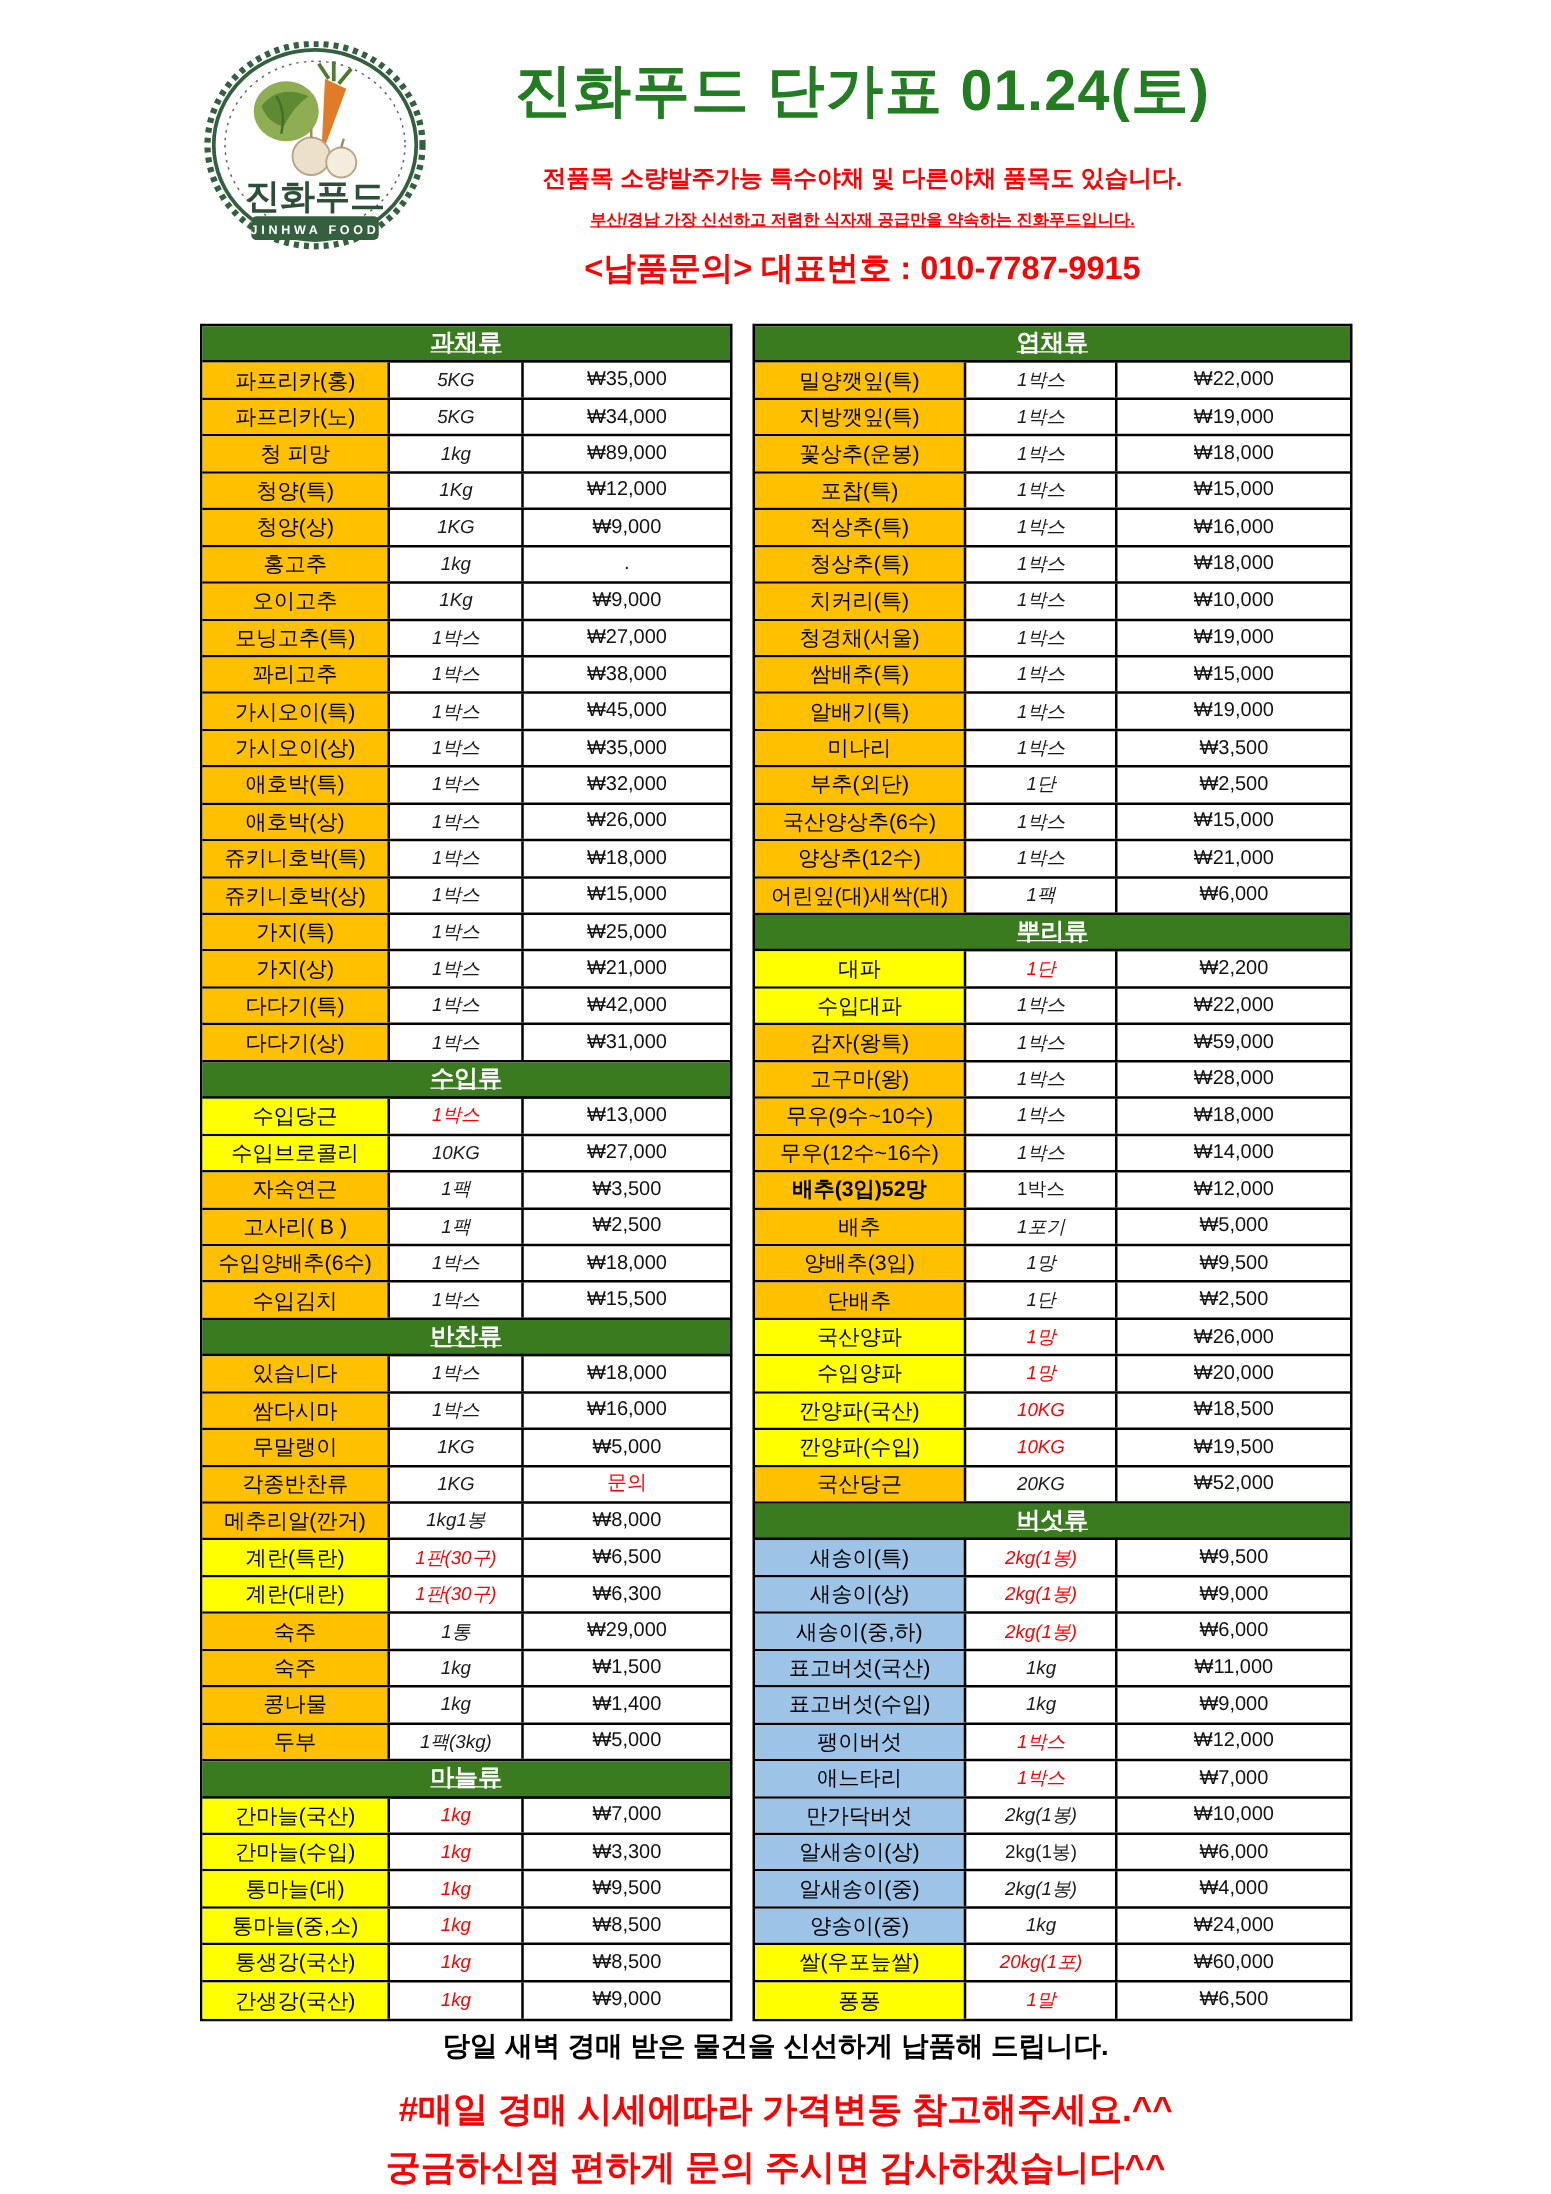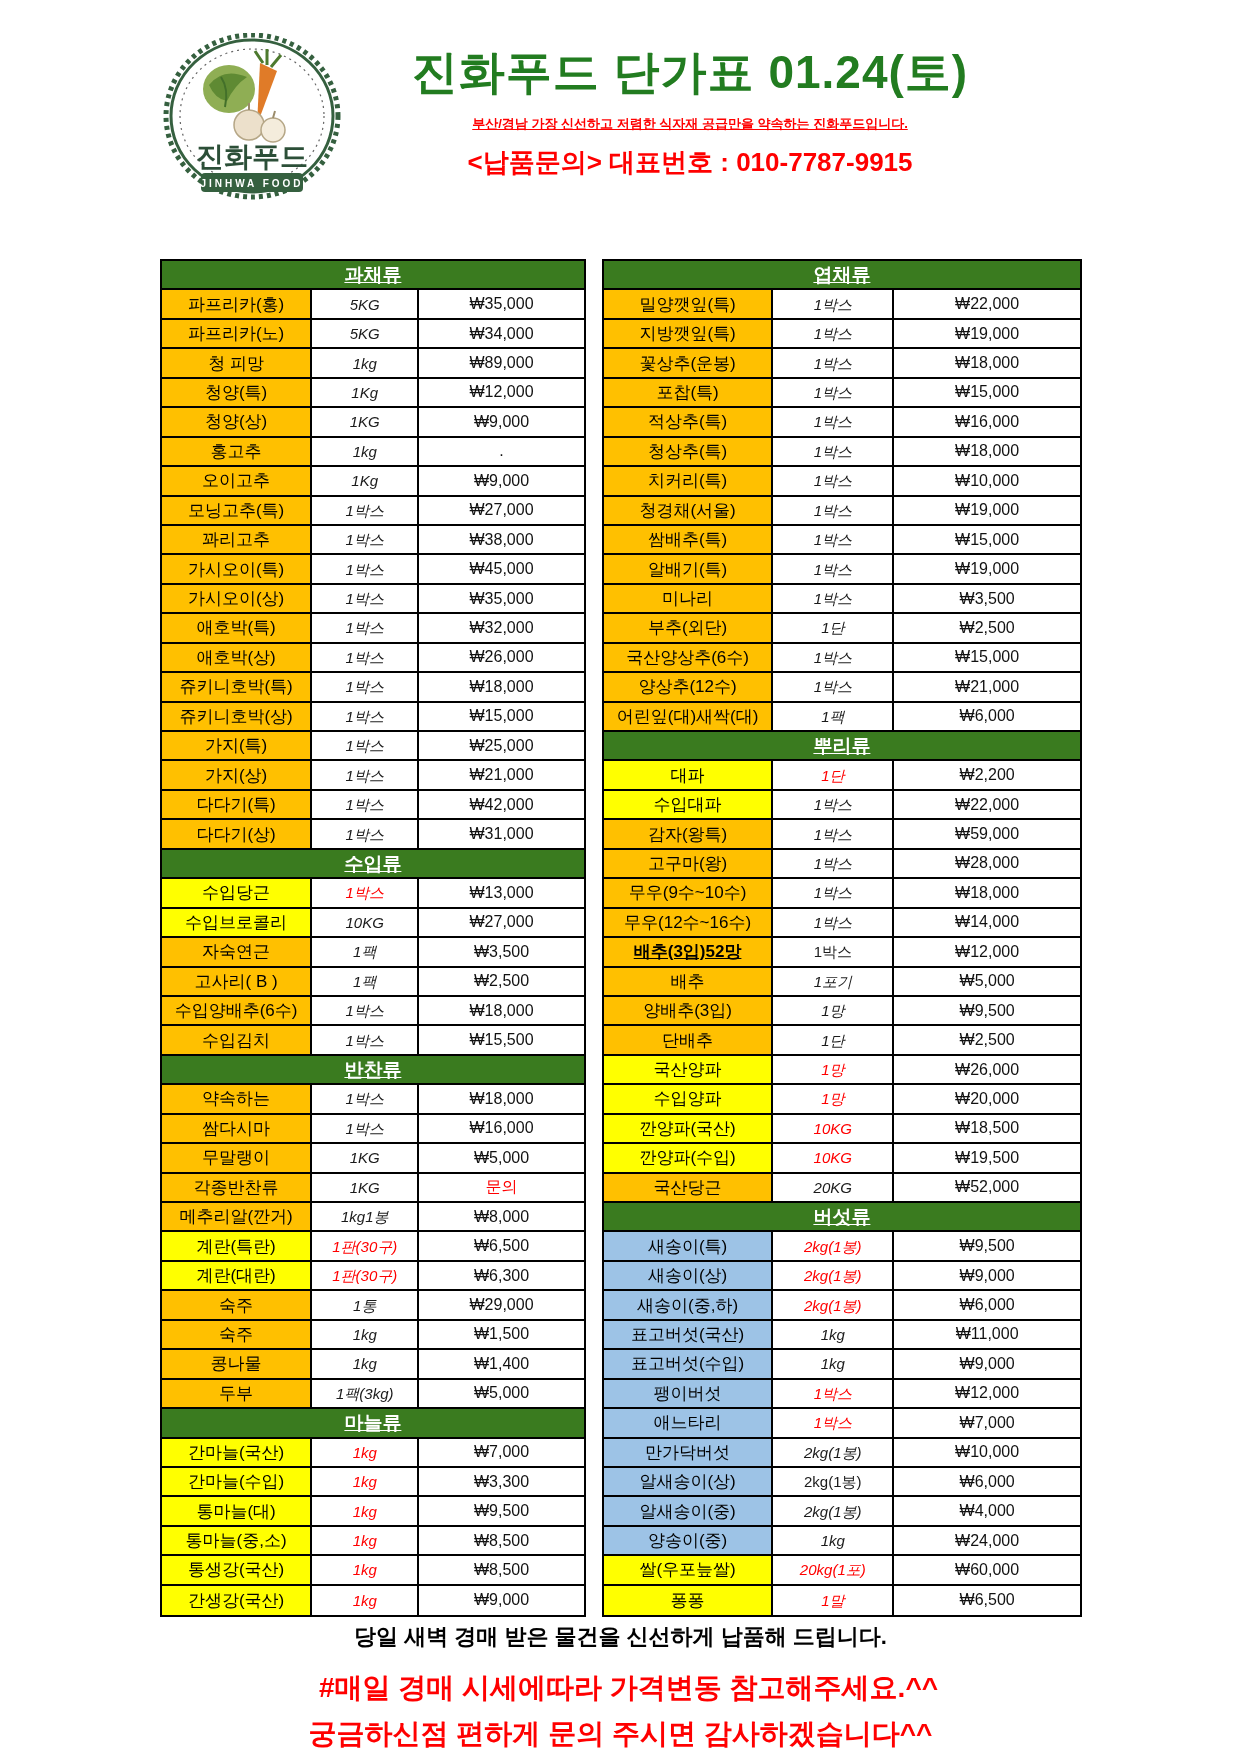--- a/index.html
+++ b/index.html
@@ -37,21 +37,21 @@
   .cell:last-child { border-right:none; }
   .section-row { grid-template-columns:100%; background:var(--c-green,#3a7b1f); }
   .section-cell {
     color:#fff; font-weight:bold; font-size:19px;
     text-decoration:underline; border-right:none;border-radius:10px;
   }
   .name-cell  { font-size:17px; color:#000; }
   .bg-orange  { background:var(--c-orange,#ffc000); }
   .bg-yellow  { background:var(--c-yellow,#ffff00); }
   .bg-blue    { background:var(--c-blue,#9dc3e6); }
-  .name-cell.emph { font-weight:800; text-decoration:underline; }
+  .name-cell.emph { font-weight:800; }
   .unit-cell  { font-size:15px; font-style:italic; color:#1a1a1a; }
   .unit-cell.upright { font-style:normal; }
   .price-cell { font-size:16px; color:#111; }
   .red { color:var(--c-red,#ff0000) !important; }
 
   
   .footer { position:absolute; left:0; top:1622px; width:100%; text-align:center; }
   .f-note  { font-size:22px; font-weight:800; color:#000; }
   .f-red1  { margin-top:17px; font-size:28px; font-weight:800; color:var(--c-red,#ff0000);margin-left:16px; }
   .f-red2  { margin-top:8px;  font-size:28px; font-weight:800; color:var(--c-red,#ff0000); }
@@ -82,20 +82,21 @@
       <path d="M86 77 L86 70 M110 85 L112 78" stroke="#9b8c6b" stroke-width="2"></path>
     </g>
     <text x="89" y="133" text-anchor="middle" font-size="28" font-weight="bold" fill="#2c4f38">진화푸드</text>
     <rect x="38" y="140" width="102" height="19" rx="4" fill="#35603f"></rect>
     <text x="89" y="154" text-anchor="middle" font-size="10" letter-spacing="3" font-weight="bold" fill="#ffffff">JINHWA FOOD</text>
   </svg>
 </div>
 
 <div class="header-text">
   <div class="page-title">진화푸드 단가표 01.24(토)</div>
+  <div class="sub1">전품목 소량발주가능 특수야채 및 다른야채 품목도 있습니다.</div>
   <div class="sub2">부산/경남 가장 신선하고 저렴한 식자재 공급만을 약속하는 진화푸드입니다.</div>
   <div class="contact">&lt;납품문의&gt; 대표번호 : 010-7787-9915</div>
 </div>
 
 <div class="tables">
   <div class="ptable left" id="table-left">
       <div class="prow section-row">
         <div class="cell section-cell">과채류</div>
       </div>
       <div class="prow">
@@ -223,21 +224,21 @@
       </div>
       <div class="prow">
         <div class="cell name-cell bg-orange">수입김치</div>
         <div class="cell unit-cell">1박스</div>
         <div class="cell price-cell">₩15,500</div>
       </div>
       <div class="prow section-row">
         <div class="cell section-cell">반찬류</div>
       </div>
       <div class="prow">
-        <div class="cell name-cell bg-orange">약속하는</div>
+        <div class="cell name-cell bg-orange">있습니다</div>
         <div class="cell unit-cell">1박스</div>
         <div class="cell price-cell">₩18,000</div>
       </div>
       <div class="prow">
         <div class="cell name-cell bg-orange">쌈다시마</div>
         <div class="cell unit-cell">1박스</div>
         <div class="cell price-cell">₩16,000</div>
       </div>
       <div class="prow">
         <div class="cell name-cell bg-orange">무말랭이</div>

